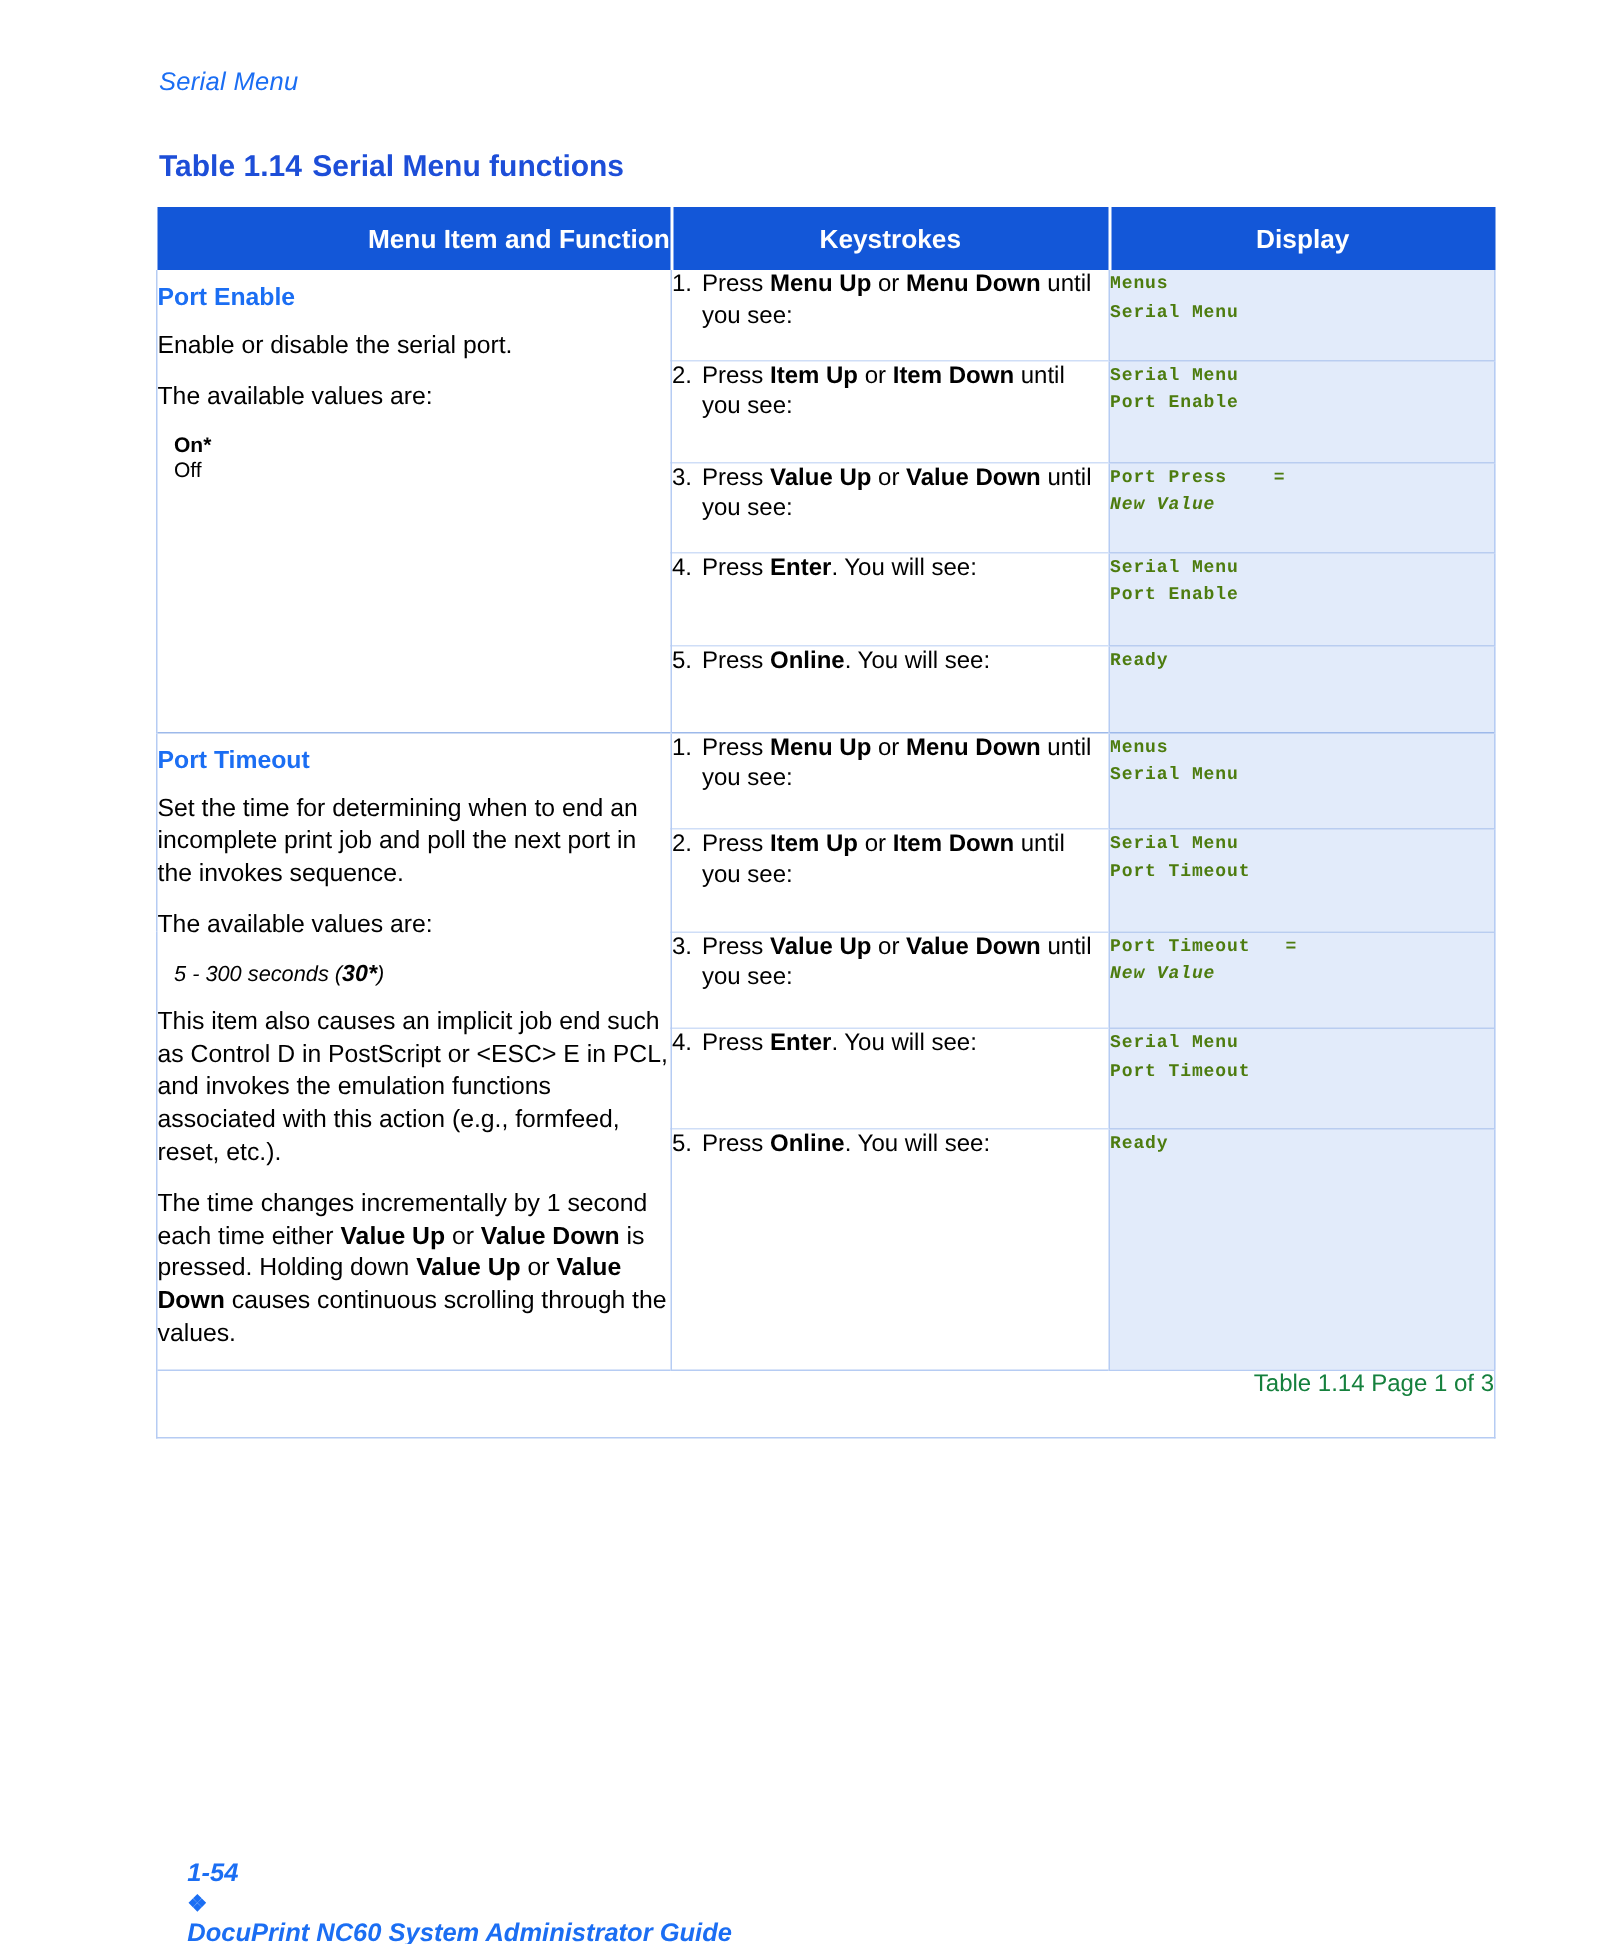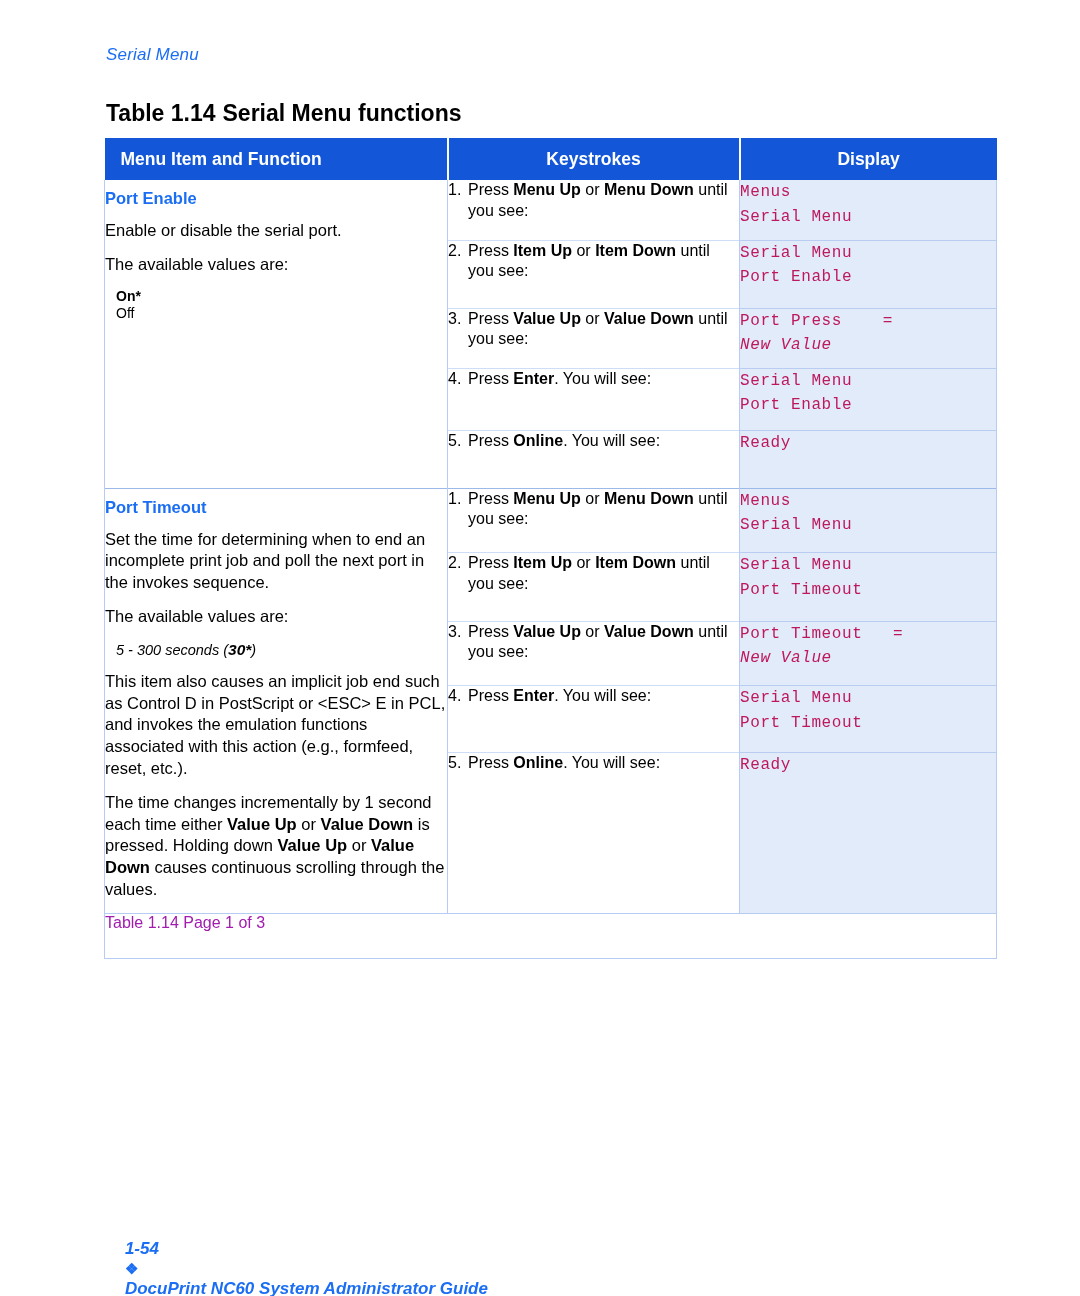--- a/index.html
+++ b/index.html
@@ -32,23 +32,23 @@
     font-style: italic;
     color: #1b6ef3;
     letter-spacing: .2px;
   }
 
   
   .table-title {
     position: absolute;
     left: 106px;
     top: 100px;
-    font-size: 23px;
-    font-weight: bold;
-    color: #000000;
+    font-size: 20px;
+    font-weight: bold;
+    color: #1d4ed8;
   }
   .table-title .num { margin-right: 7px; }
 
   
   .tbl {
     position: absolute;
     left: 104px;
     top: 138px;
     width: 872px;
     border-collapse: collapse;
@@ -63,21 +63,21 @@
   .hdr th {
     background: #1357d8;
     color: #ffffff;
     font-size: 17.5px;
     font-weight: bold;
     height: 42px;
     vertical-align: middle;
     border-right: 2px solid #ffffff;
   }
   .hdr th:last-child { border-right: none; }
-  .hdr .h-left   { text-align: left; padding-left: 16px; }
+  .hdr .h-left   { text-align: right; padding-left: 16px; }
   .hdr .h-center { text-align: center; margin-left: 12px; }
 
   
   .c-func {
     width: 326px;
     border-left: 1.5px solid #b6ccf3;
     border-right: 1.5px solid #b6ccf3;
     background: #ffffff;
     padding: 0 14px 0 16px;
   }
@@ -130,41 +130,42 @@
     width: 20px;
     flex: 0 0 20px;
     text-align: left;
   }
   .ks .txt { flex: 1 1 auto; }
   .ks b { font-weight: bold; }
 
   
   .disp {
     font-family: "Liberation Mono", "DejaVu Sans Mono", monospace;
-    font-size: 16px;
-    font-weight: normal;
-    color: #be185d;
+    font-size: 12px;
+    font-weight: bold;
+    color: #4d7c0f;
     line-height: 1.55;
     letter-spacing: .6px;
     white-space: pre;
   }
   .disp .ital { font-style: italic; }
 
   
   .capcell {
     border-left: 1.5px solid #b6ccf3;
     border-right: 1.5px solid #b6ccf3;
     border-top: 1.5px solid #b6ccf3;
     border-bottom: 1.5px solid #b6ccf3;
     background: #ffffff;
     height: 44px;
+    text-align: right;
     vertical-align: middle;
     padding-right: 12px;
     font-size: 16px;
-    color: #a21caf;
+    color: #15803d;
   }
 
   
   .footer {
     position: absolute;
     left: 106px;
     top: 1219px;
     font-size: 17px;
     font-style: italic;
     font-weight: bold;

